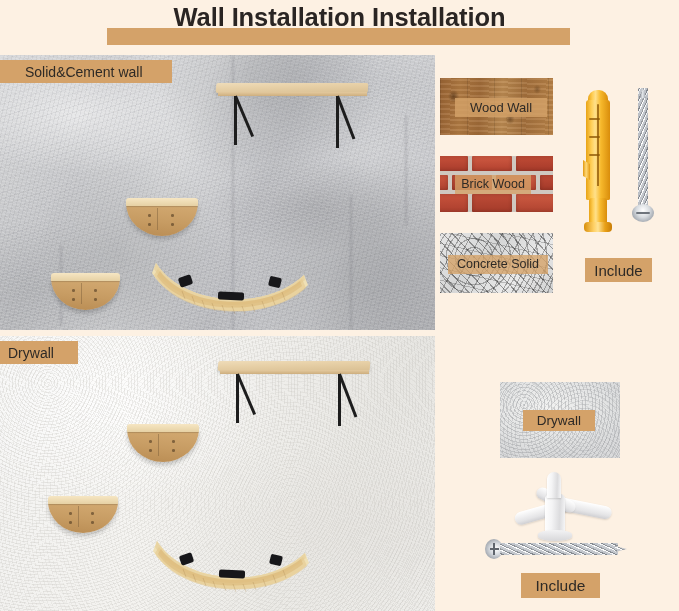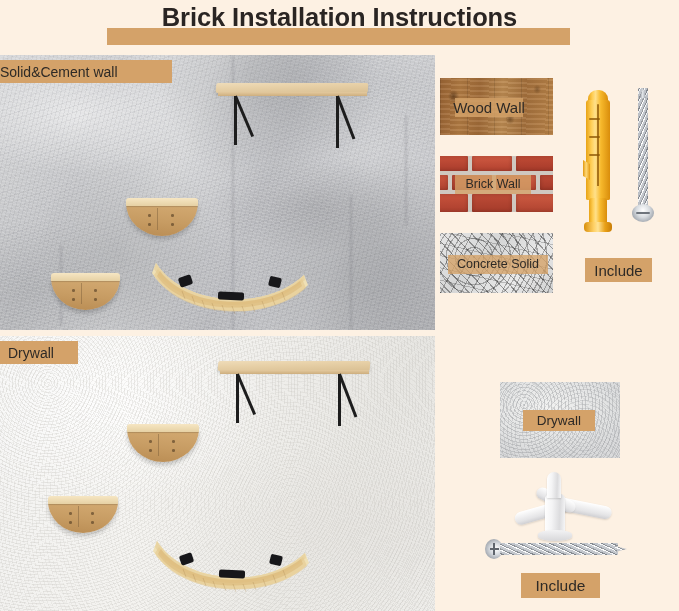--- a/index.html
+++ b/index.html
@@ -257,21 +257,21 @@
   }
   .h-screw-cross{position:absolute;background:#5f656d;}
 </style>
 </head>
 <body style="background: rgb(253, 241, 227);">
 
 <div id="page">
 
   <div class="title-wrap">
     <div class="title-bar"></div>
-    <div class="title-text">Brick Installation Instructions</div>
+    <div class="title-text">Wall Installation Installation</div>
   </div>
 
   <div class="photo photo-top">
     <div class="wall-concrete"></div>
     <div class="seam" style="left:232px;top:0;width:2px;height:275px;"></div>
     <div class="seam" style="left:350px;top:140px;width:2px;height:135px;"></div>
     <div class="seam" style="left:405px;top:60px;width:1.5px;height:110px;"></div>
     <div class="seam" style="left:60px;top:190px;width:1.5px;height:80px;"></div>
 
     <div class="piece" style="left:216px;top:28px;width:160px;height:66px;">
@@ -323,21 +323,21 @@
             <path d="M110,40 L113,48"></path>
           <path d="M120,36 L123,44"></path>
             <path d="M130,31 L133,39"></path>
         </g>
       </svg>
       <div class="bridge-block" style="left:27px;top:15px;width:13px;height:10px;transform:rotate(-18deg);"></div>
       <div class="bridge-block" style="left:66px;top:31px;width:26px;height:8px;transform:rotate(2deg);"></div>
       <div class="bridge-block" style="left:117px;top:16px;width:12px;height:10px;transform:rotate(14deg);"></div>
     </div>
 
-    <div class="tag" style="left:0;top:5px;width:172px;height:23px;justify-content:flex-start;padding-left:0;">Solid&amp;Cement wall</div>
+    <div class="tag" style="left:0;top:5px;width:172px;height:23px;justify-content:flex-start;padding-left:25px;">Solid&amp;Cement wall</div>
   </div>
 
   <div class="photo photo-bottom">
     <div class="wall-drywall"></div>
 
     <div class="piece" style="left:218px;top:25px;width:160px;height:66px;">
       <div class="shelf-top" style="left:0;top:0;width:152px;height:10px;transform:skewX(-4deg);"></div>
       <div class="shelf-front" style="left:2px;top:9px;width:149px;height:4px;"></div>
       <div class="bracket-v" style="left:18px;top:13px;height:49px;"></div>
       <div class="bracket-d" style="left:18px;top:13px;height:44px;transform:rotate(-23deg);"></div>
@@ -387,41 +387,41 @@
       </svg>
       <div class="bridge-block" style="left:27px;top:15px;width:13px;height:10px;transform:rotate(-18deg);"></div>
       <div class="bridge-block" style="left:66px;top:31px;width:26px;height:8px;transform:rotate(2deg);"></div>
       <div class="bridge-block" style="left:117px;top:16px;width:12px;height:10px;transform:rotate(14deg);"></div>
     </div>
 
     <div class="tag" style="left:0;top:5px;width:78px;height:23px;justify-content:flex-start;padding-left:8px;">Drywall</div>
   </div>
 
   <div class="swatch sw-wood" style="left:440px;top:78px;width:113px;height:57px;"></div>
-  <div class="tag soft" style="left:455px;top:98px;width:68px;height:19px;font-size:15px;">Wood Wall</div>
+  <div class="tag soft" style="left:455px;top:98px;width:92px;height:19px;font-size:13px;">Wood Wall</div>
 
   <div class="swatch sw-brick" style="left:440px;top:156px;width:113px;height:56px;">
     <div class="brick-row" style="top:0;height:15px;">
       <div class="brick" style="left:-12px;width:40px;background:linear-gradient(180deg,#c6503a,#a93c2c);"></div>
       <div class="brick" style="left:32px;width:40px;background:linear-gradient(180deg,#cf5a42,#b2412f);"></div>
       <div class="brick" style="left:76px;width:40px;background:linear-gradient(180deg,#c04b35,#a63a2a);"></div>
     </div>
     <div class="brick-row" style="top:19px;height:15px;">
       <div class="brick" style="left:-32px;width:40px;background:linear-gradient(180deg,#cb5740,#ae402f);"></div>
       <div class="brick" style="left:12px;width:40px;background:linear-gradient(180deg,#c2503a,#a63d2b);"></div>
       <div class="brick" style="left:56px;width:40px;background:linear-gradient(180deg,#d05f44,#b54531);"></div>
       <div class="brick" style="left:100px;width:40px;background:linear-gradient(180deg,#bd4a36,#a33929);"></div>
     </div>
     <div class="brick-row" style="top:38px;height:18px;">
       <div class="brick" style="left:-12px;width:40px;background:linear-gradient(180deg,#c8533c,#ac3f2e);"></div>
       <div class="brick" style="left:32px;width:40px;background:linear-gradient(180deg,#be4c37,#a43b2a);"></div>
       <div class="brick" style="left:76px;width:40px;background:linear-gradient(180deg,#cd5b42,#b04330);"></div>
     </div>
   </div>
-  <div class="tag soft" style="left:455px;top:175px;width:76px;height:19px;font-size:12.5px;">Brick Wall</div>
+  <div class="tag soft" style="left:455px;top:175px;width:76px;height:19px;font-size:12.5px;">Brick Wood</div>
 
   <div class="swatch sw-concrete" style="left:440px;top:233px;width:113px;height:60px;"></div>
   <div class="tag soft" style="left:448px;top:255px;width:100px;height:19px;font-size:12.5px;">Concrete Solid</div>
 
   <div class="hw" style="left:581px;top:90px;width:34px;height:148px;">
     <div class="anchor-yellow" style="left:7px;top:0;width:20px;height:12px;border-radius:9px 9px 0 0;"></div>
     <div class="anchor-yellow" style="left:5px;top:10px;width:24px;height:100px;"></div>
     <div class="anchor-slot" style="left:16px;top:14px;width:2px;height:88px;"></div>
     <div class="anchor-slot" style="left:8px;top:28px;width:11px;height:2px;"></div>
     <div class="anchor-slot" style="left:8px;top:46px;width:11px;height:2px;"></div>

